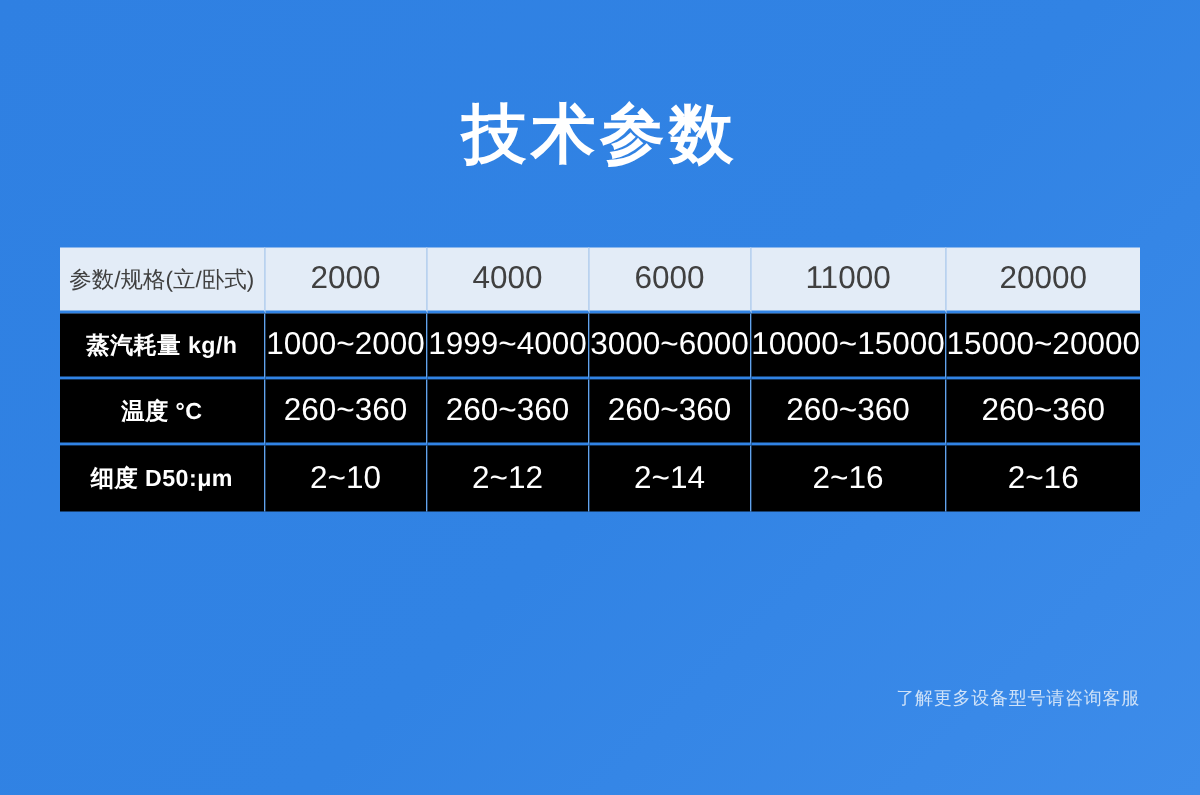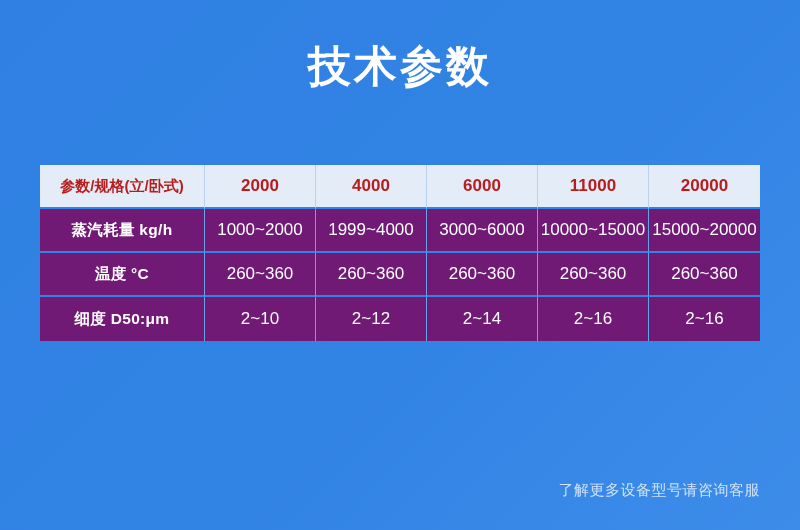--- a/index.html
+++ b/index.html
@@ -11,21 +11,21 @@
     font-family:"Liberation Sans","DejaVu Sans",sans-serif;
     background:#3183e4;
     background-image:linear-gradient(135deg,#2f80e2 0%,#3183e4 55%,#3d8cea 100%);
     position:relative;
   }
 
   
   .title-wrap {
     width:100%;
     text-align:center;
-    padding-top:42px;
+    padding-top:66px;
   }
   .page-title {
     color:#ffffff;
     font-size:43px;
     font-weight:bold;
     letter-spacing:3px;
     line-height:1.15;
   }
 
   
@@ -38,39 +38,39 @@
     border-spacing:0;
   }
   .spec-table col.c-label { width:165px; }
   .spec-table col.c-data  { width:111px; }
 
   .spec-table th,
   .spec-table td {
     height:44px;
     text-align:center;
     vertical-align:middle;
-    font-size:17px;
+    font-size:21px;
     white-space:nowrap;
   }
 
   
   thead th {
     background:#e3ecf7;
-    color:#b91c1c;
-    font-weight:bold;
+    color:#404040;
+    font-weight:normal;
     font-size:16px;
     border-right:1px solid #b9d2ee;
   }
   thead th:last-child { border-right:none; }
   thead th.th-label { font-size:15px; }
 
   
   tbody tr { }
   tbody td {
-    background:#701a75;
+    background:#000000;
     color:#ffffff;
     border-right:1px solid #63a3ec;
     border-bottom:2px solid #3183e4;
     font-size:15px;
   }
   tbody td:last-child { border-right:none; }
   tbody tr:last-child td { border-bottom:none;margin-top:40px; }
 
   tbody td.cell-label {
     font-weight:bold;
@@ -78,23 +78,23 @@
     letter-spacing:0.3px;
   }
 
   
   thead tr th { border-bottom:2px solid #3183e4; }
 
   
   .footer-note {
     position:absolute;
     right:40px;
-    bottom:30px;
+    bottom:56px;
     color:#cfe2f8;
-    font-size:15px;
+    font-size:12px;
     letter-spacing:0.5px;
   }
 </style>
 </head>
 <body>
 
 <div class="title-wrap">
   <h1 class="page-title">技术参数</h1>
 </div>
 

